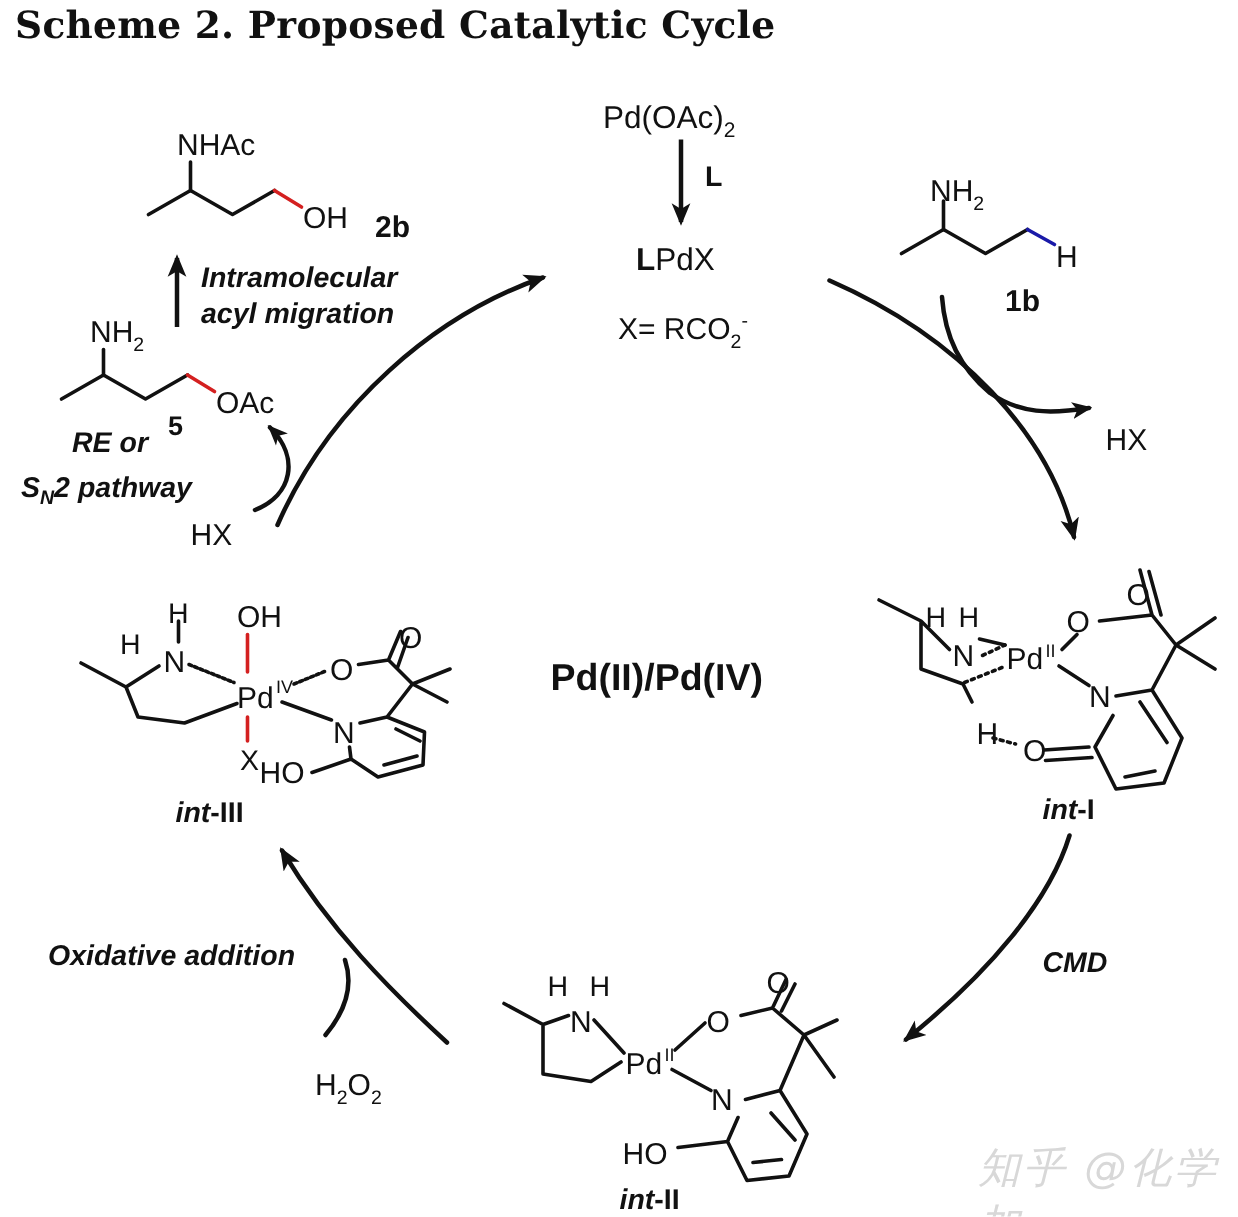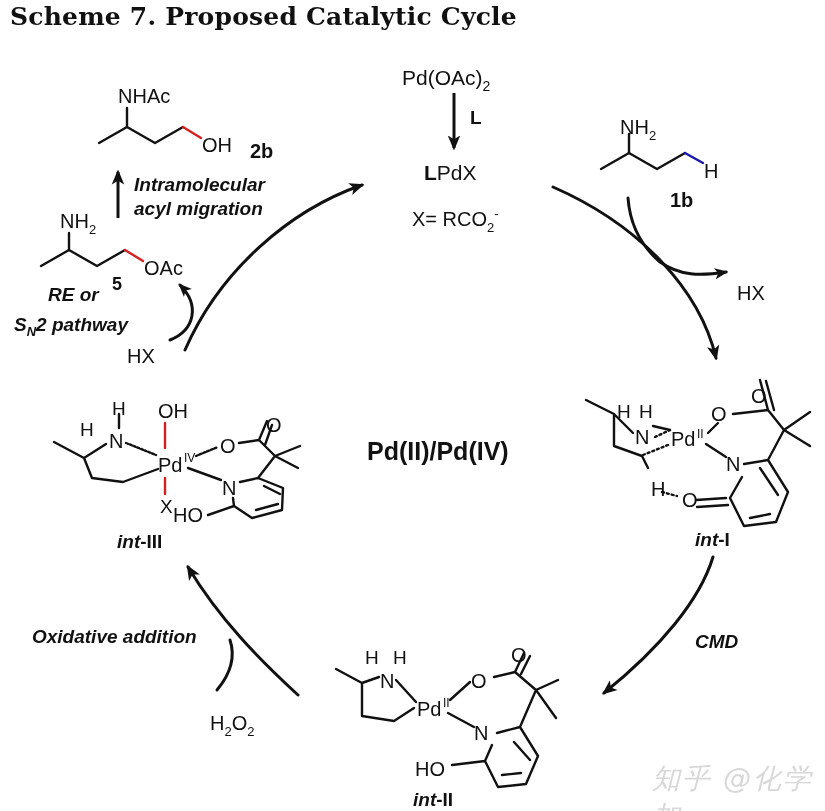--- a/index.html
+++ b/index.html
@@ -20,21 +20,21 @@
   .arc { stroke: #111; stroke-width: 3; fill: none; stroke-linecap: round; }
   .watermark {
     position: absolute; left: 652px; top: 760px;
     font-family: "DejaVu Sans", sans-serif; font-size: 28px;
     color: #d8d8d8; letter-spacing: 2px; font-style: italic;
   }
 </style>
 </head>
 <body>
 
-<div class="title">Scheme 7. Proposed Catalytic Cycle</div>
+<div class="title">Scheme 2. Proposed Catalytic Cycle</div>
 
 <svg class="scheme" width="825" height="811" viewBox="0 0 825 811">
   <defs>
     <marker id="ah" viewBox="0 0 12 10" refX="10" refY="5" markerWidth="5" markerHeight="5" orient="auto-start-reverse">
       <path d="M0,0 L12,5 L0,10 L3,5 Z" fill="#111"></path>
     </marker>
     <marker id="ahs" viewBox="0 0 12 10" refX="10" refY="5" markerWidth="4.5" markerHeight="4.5" orient="auto">
       <path d="M0,0 L12,5 L0,10 L3,5 Z" fill="#111"></path>
     </marker>
   </defs>

